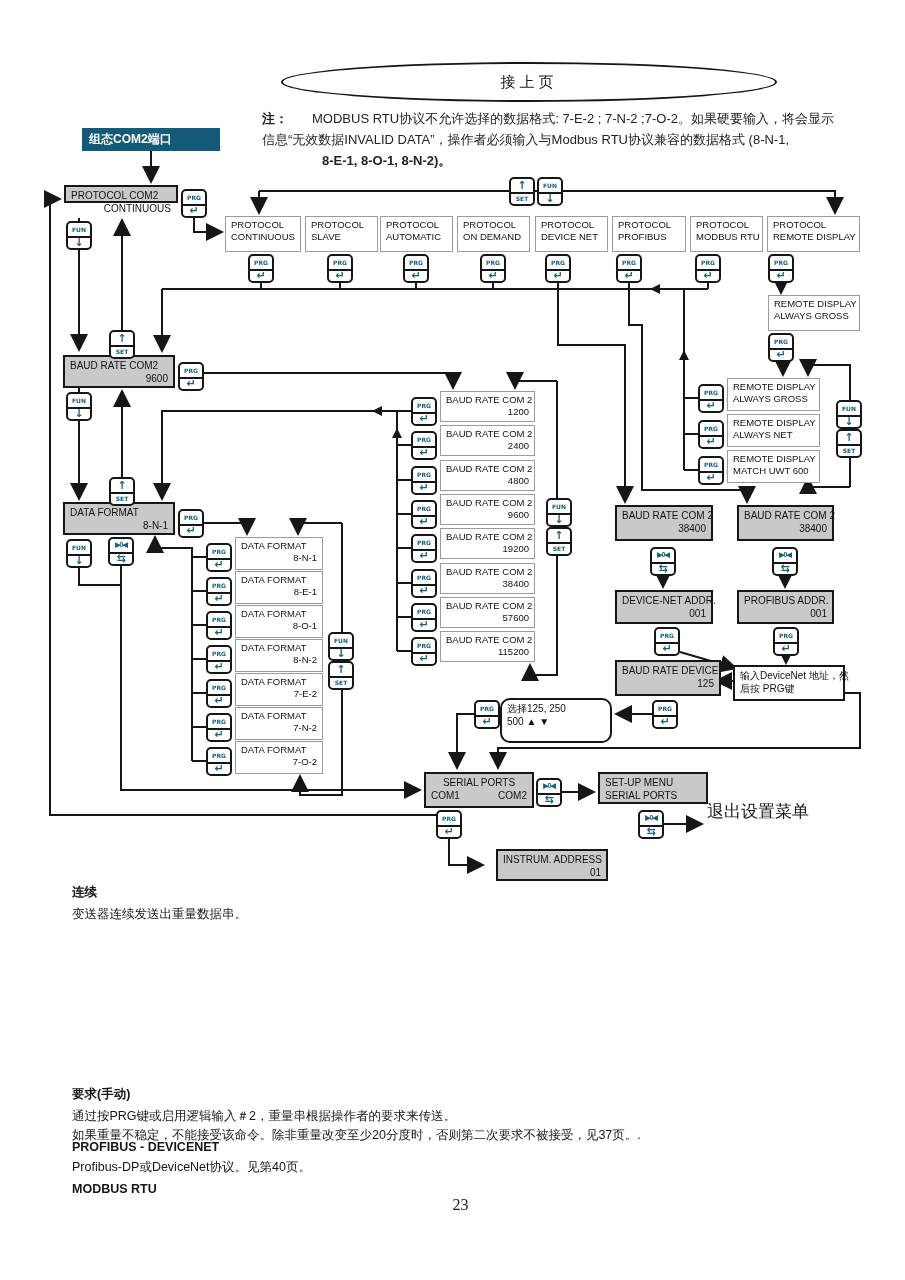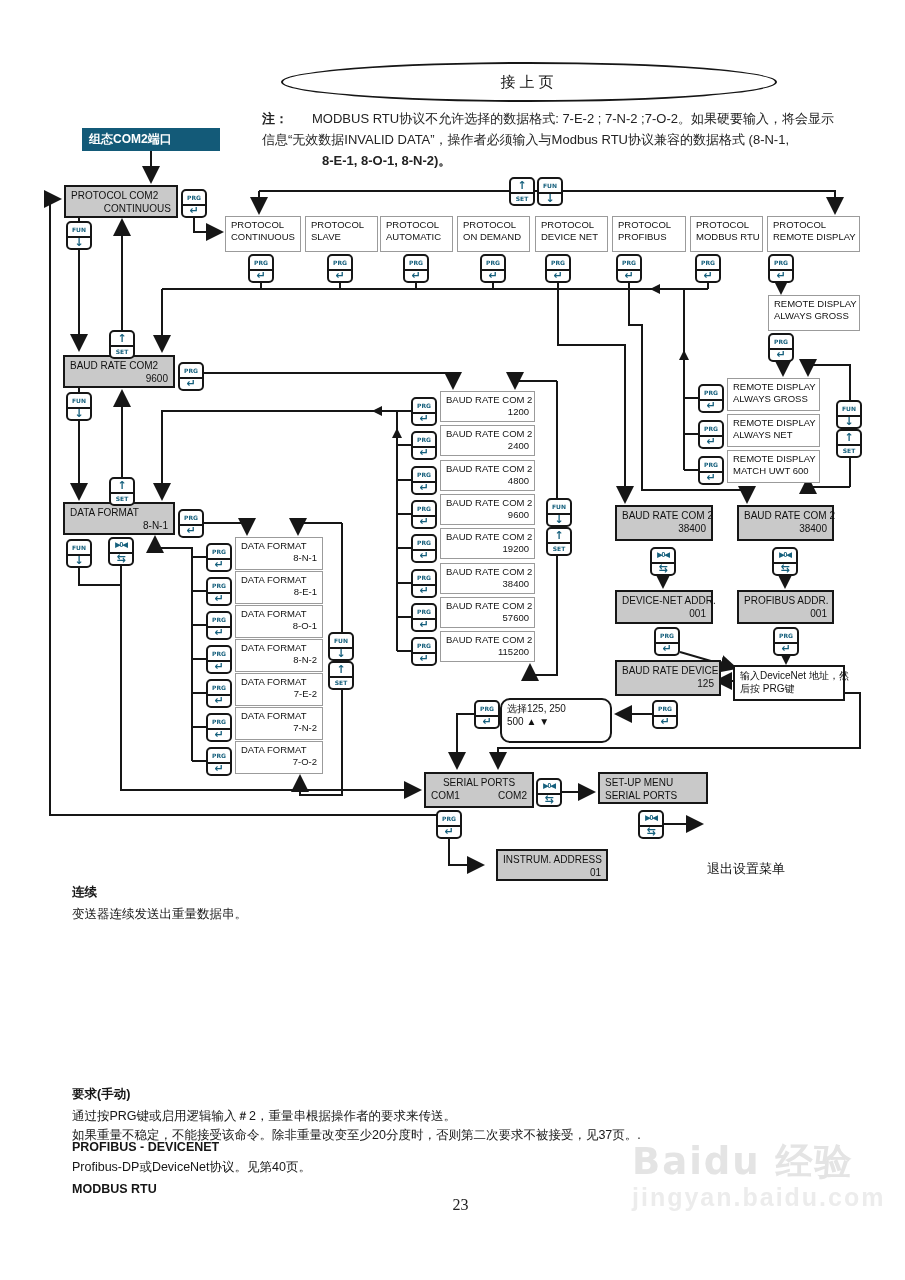--- a/index.html
+++ b/index.html
@@ -17,21 +17,21 @@
   .l2{text-align:right;}
   .l2l{text-align:left;}
   .c{text-align:center;}
   .splitrow{display:flex;justify-content:space-between;}
   .key{position:absolute;width:26px;height:29px;box-sizing:border-box;background:#fff;border:2px solid #161616;border-radius:5px;overflow:hidden;}
   .kc{height:50%;display:flex;align-items:center;justify-content:center;color:#16607d;font-weight:bold;box-sizing:border-box;}
   .kc.bot{border-top:2px solid #161616;}
   .ktxt{font-size:6px;font-family:"DejaVu Sans",sans-serif;}
   .kico{font-size:11px;line-height:1;font-family:"DejaVu Sans",sans-serif;}
   .kzero{font-size:7px;letter-spacing:-1px;}
-  .exitlbl{position:absolute;left:707px;top:860px;font-size:13px;}
+  .exitlbl{position:absolute;left:707px;top:800px;font-size:17px;}
   .sec{position:absolute;left:72px;width:812px;}
   .sec h4{margin:0 0 4px 0;font-size:12.5px;}
   .sec p{margin:0;font-size:12.5px;line-height:1.5;white-space:pre-line;}
   .pagenum{position:absolute;left:0;top:1196px;width:905px;text-align:center;font-family:"Liberation Serif",serif;font-size:16px;color:#222;padding-left:8px;}
   .wm{position:absolute;left:632px;top:1142px;color:#e4e4e4;user-select:none;}
   .wm .row1{font-size:37px;font-weight:bold;font-family:"DejaVu Sans",sans-serif;letter-spacing:2px;line-height:1.1;}
   .wm .row2{font-size:25px;font-weight:bold;color:#ececec;letter-spacing:2px;}
 </style>
 </head>
 <body>
@@ -120,21 +120,21 @@
 
   <div class="note" style="left:262px;top:110px;font-weight:bold;">注：</div>
   <div class="note" style="left:312px;top:110px;">MODBUS RTU协议不允许选择的数据格式: 7-E-2 ; 7-N-2 ;7-O-2。如果硬要输入，将会显示</div>
   <div class="note" style="left:262px;top:131px;">信息“无效数据INVALID DATA”，操作者必须输入与Modbus RTU协议兼容的数据格式 (8-N-1,</div>
   <div class="note" style="left:322px;top:152px;font-weight:bold;">8-E-1, 8-O-1, 8-N-2)。</div>
 
   <div class="cfglabel">
     <span>组态COM2端口</span>
   </div>
 
-  <div class="box state" style="left:64px;top:185px;width:114px;height:33px">
+  <div class="box state" style="left:64px;top:185px;width:114px;height:18px">
     <span class="l1">PROTOCOL COM2</span>
     <span class="l2">CONTINUOUS</span>
   </div>
   <div class="box state" style="left:63px;top:355px;width:112px;height:33px">
     <span class="l1">BAUD RATE COM2</span>
     <span class="l2">9600</span>
   </div>
   <div class="box state" style="left:63px;top:502px;width:112px;height:33px">
     <span class="l1">DATA FORMAT</span>
     <span class="l2">8-N-1</span>
@@ -310,24 +310,20 @@
       <h4>PROFIBUS - DEVICENET</h4>
       <p>Profibus-DP或DeviceNet协议。见第40页。</p>
     </div>
   <div class="sec" style="top:1182px">
       <h4>MODBUS RTU</h4>
       <p></p>
     </div>
 
   <div class="pagenum">23</div>
 
-  <div class="wm">
-    <div class="row1"><span>Baidu</span> <span>经验</span></div>
-    <div class="row2">jingyan.baidu.com</div>
-  </div>
 
 <div class="key" style="left: 181px; top: 189px;">
       <div class="kc ktxt">PRG</div>
       <div class="kc bot kico">↵</div>
     </div>
     <div class="key" style="left: 248px; top: 254px;">
       <div class="kc ktxt">PRG</div>
       <div class="kc bot kico">↵</div>
     </div>
     <div class="key" style="left: 327px; top: 254px;">

